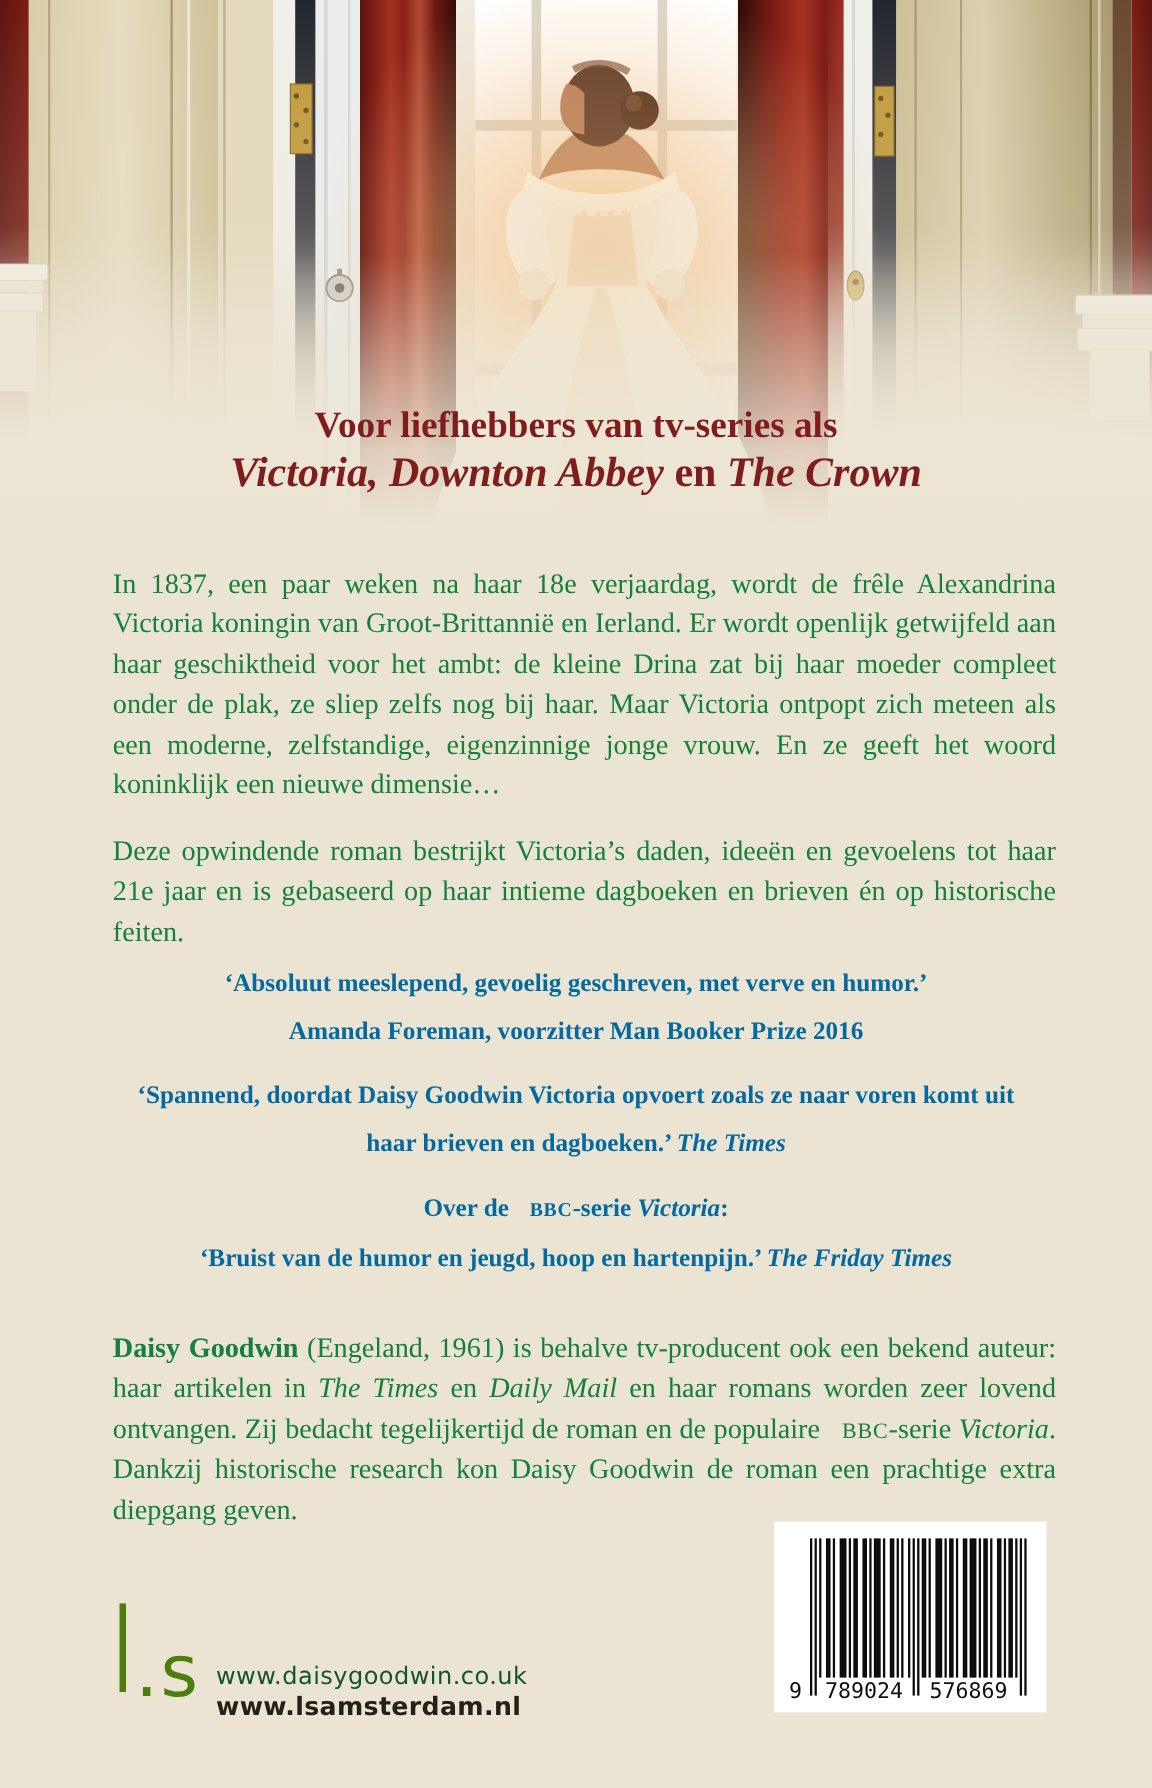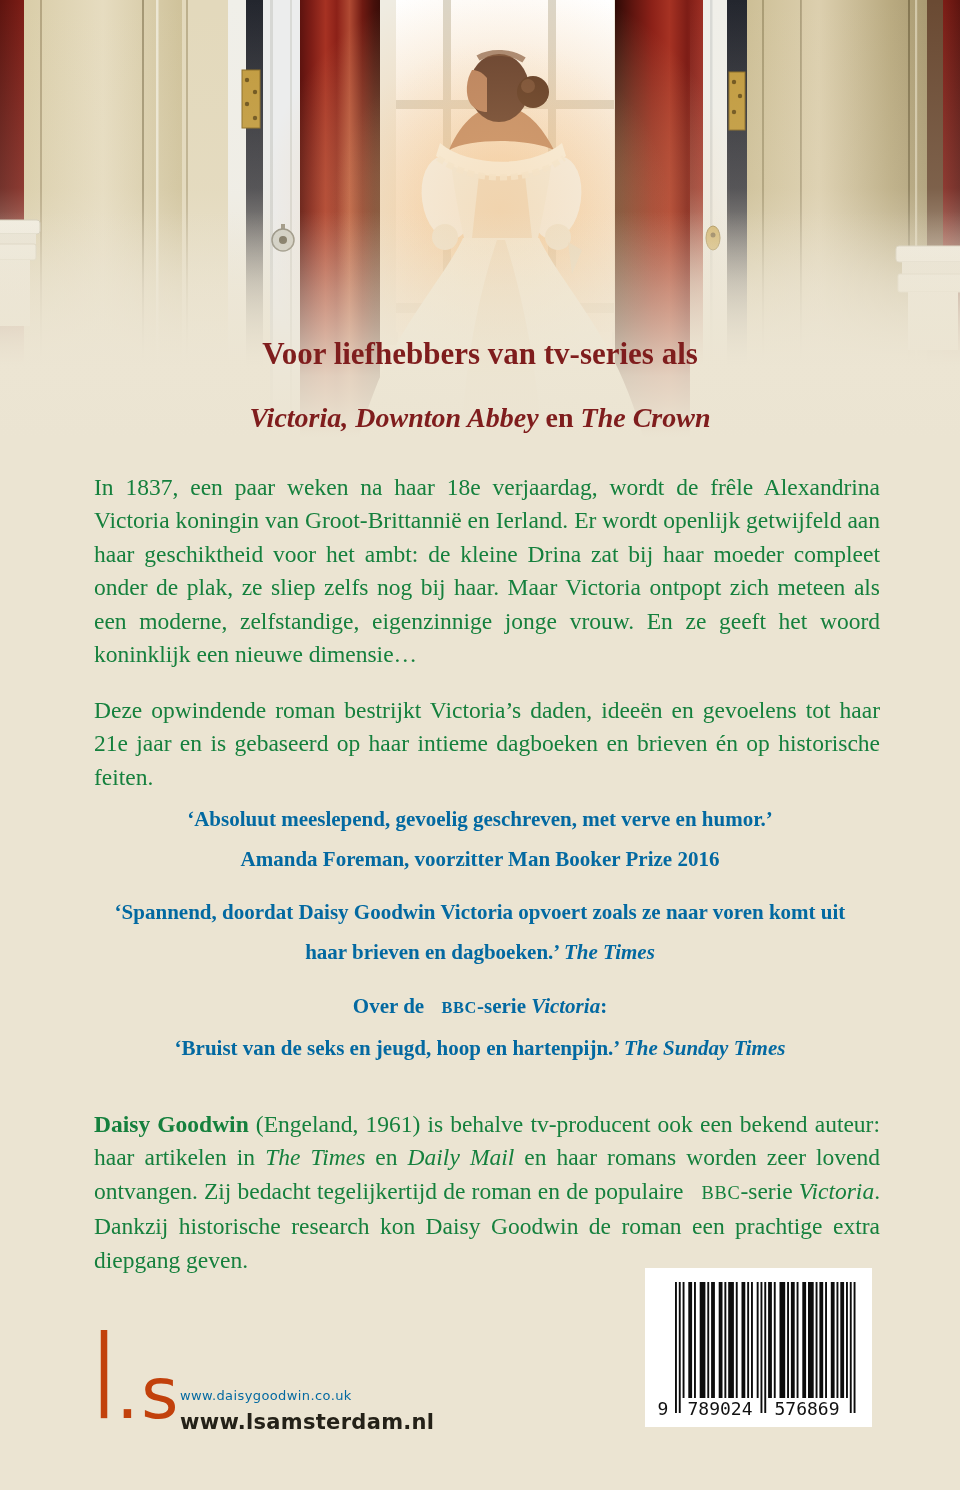--- a/index.html
+++ b/index.html
@@ -3,43 +3,43 @@
 <meta charset="utf-8">
 <style>
   html,body{margin:0;padding:0;background:#ebe4d2;}
   .cover{position:relative;width:960px;height:1490px;background:#ebe4d2;overflow:hidden;
          font-family:"Liberation Serif","DejaVu Serif",serif;}
   .photo{position:absolute;top:0;left:0;width:960px;height:470px;}
   
   .headline{position:absolute;top:334px;left:0;width:100%;text-align:center;
             color:#7f1d1d;font-weight:bold;}
   .headline .l1{font-size:31px;line-height:39px;}
-  .headline .l2{font-size:28px;line-height:41px;margin-top:24px;}
+  .headline .l2{font-size:35px;line-height:41px;}
   
   .para{position:absolute;left:94px;width:786px;font-size:23.5px;line-height:33.6px;
         color:#15803d;text-align:justify;}
   .para-intro{top:447px;}
   .para-summary{top:670px;}
   .bio{top:1084px;}
   
   .quote{position:absolute;left:80px;width:800px;text-align:center;color:#0369a1;
          font-weight:bold;font-size:21px;line-height:40px;}
   .quote-foreman{top:799px;}
   .quote-times{top:892px;left:110px;width:740px;}
   .quote-bbc{top:986px;}
   
   .seg-i{font-style:italic;}
   .seg-b{font-weight:bold;}
   .seg-sc{font-size:.78em;letter-spacing:.04em;margin-left:12px;}
   .seg-logo-l{display:inline-block;transform:scaleY(1.62);transform-origin:50% 84%;}
   
   .logo{position:absolute;left:94px;top:1356px;font-family:"DejaVu Sans",sans-serif;
-        font-size:72px;line-height:74px;color:#c2410c;letter-spacing:2px;}
+        font-size:60px;line-height:74px;color:#4d7c0f;letter-spacing:2px;}
   .urls{position:absolute;left:180px;top:1383px;font-family:"DejaVu Sans",sans-serif;}
-  .url-author{font-size:13px;color:#0369a1;letter-spacing:.4px;line-height:26px;}
+  .url-author{font-size:20px;color:#14532d;letter-spacing:.4px;line-height:26px;}
   .url-publisher{font-size:21px;font-weight:bold;color:#242118;letter-spacing:.3px;line-height:27px;}
   
   .barcode-box{position:absolute;left:645px;top:1268px;width:227px;height:159px;background:#ffffff;}
 </style>
 </head>
 <body>
 
 <div class="cover">
 
   <svg class="photo" width="960" height="470" viewBox="0 0 960 470" aria-hidden="true">
@@ -238,21 +238,21 @@
 
   <div class="quote quote-foreman">
     <div>‘Absoluut meeslepend, gevoelig geschreven, met verve en humor.’</div>
     <div>Amanda Foreman, voorzitter Man Booker Prize 2016</div>
   </div>
 
   <div class="quote quote-times"><span>‘Spannend, doordat Daisy Goodwin Victoria opvoert zoals ze naar voren komt uit haar brieven en dagboeken.’ </span><span class="seg-i">The Times</span></div>
 
   <div class="quote quote-bbc">
     <div><span>Over de </span><span class="seg-sc">BBC</span><span>-serie </span><span class="seg-i">Victoria</span><span>:</span></div>
-    <div><span>‘Bruist van de seks en jeugd, hoop en hartenpijn.’ </span><span class="seg-i">The Sunday Times</span></div>
+    <div><span>‘Bruist van de humor en jeugd, hoop en hartenpijn.’ </span><span class="seg-i">The Friday Times</span></div>
   </div>
 
   <p class="para bio"><span class="seg-b">Daisy Goodwin</span><span> (Engeland, 1961) is behalve tv-producent ook een bekend auteur: haar artikelen in </span><span class="seg-i">The Times</span><span> en </span><span class="seg-i">Daily Mail</span><span> en haar romans worden zeer lovend ontvangen. Zij bedacht tegelijkertijd de roman en de populaire </span><span class="seg-sc">BBC</span><span>-serie </span><span class="seg-i">Victoria</span><span>. Dankzij historische research kon Daisy Goodwin de roman een prachtige extra diepgang geven.</span></p>
 
   <div class="logo"><span class="seg-logo-l">l</span><span>.s</span></div>
   <div class="urls">
     <div class="url-author">www.daisygoodwin.co.uk</div>
     <div class="url-publisher">www.lsamsterdam.nl</div>
   </div>
 

